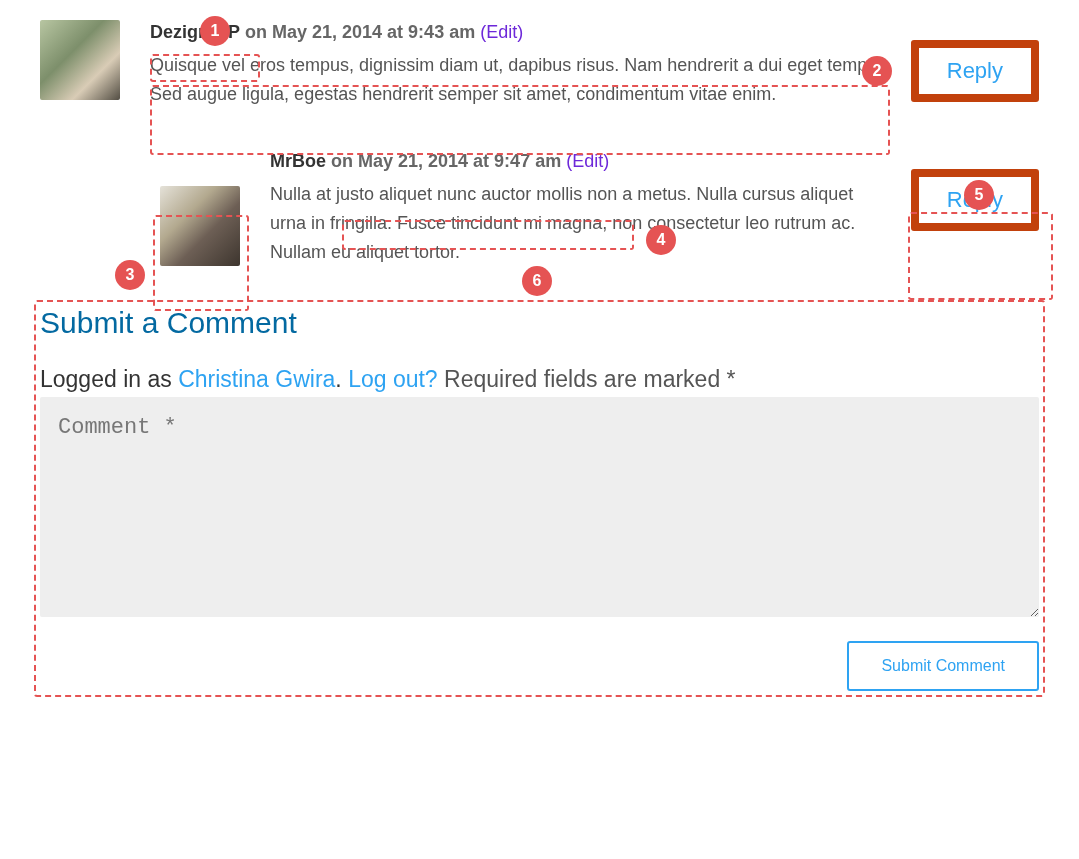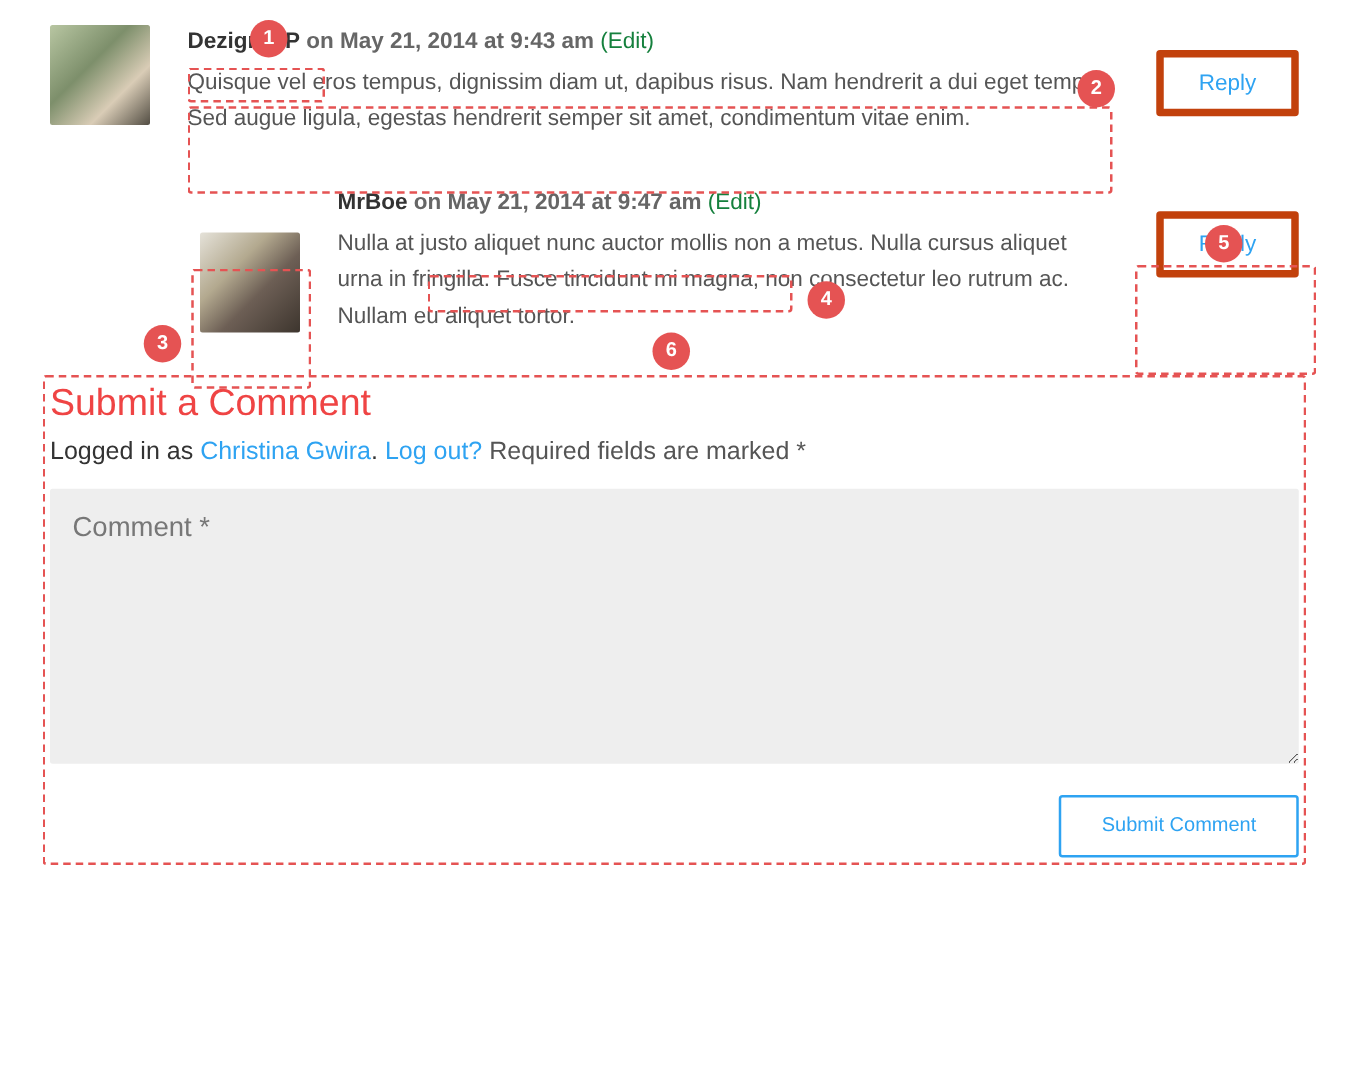--- a/index.html
+++ b/index.html
@@ -31,36 +31,36 @@
     border-radius: 2px;
   }
   .avatar.a1 { background: linear-gradient(135deg,#b8c6a2 0%, #7d8f6b 40%, #d9ccb6 70%, #524d43 100%); }
   .avatar.a2 { background: linear-gradient(135deg,#e5e2d9 0%, #b3a98f 35%, #6d5f55 60%, #3d352e 100%); }
 
   .comment-body { flex: 1; padding-right: 150px; }
 
   .meta-line { font-size: 18px; line-height: 1.4; margin-bottom: 6px; }
   .author { font-weight: 700; color: #333; }
   .timestamp { color: #666; font-weight: 700; }
-  .edit-link { color: #15803d; text-decoration: none; cursor: pointer; }
+  .edit-link { color: #6d28d9; text-decoration: none; cursor: pointer; }
 
   .comment-text {
     font-size: 18px;
     line-height: 1.6;
     color: #555;
   }
 
   .reply-btn {
     position: absolute;
     right: 0;
     top: 20px;
-    border: 6px solid #c2410c;
+    border: 8px solid #c2410c;
     color: #2ea3f2;
     background: #fff;
-    font-size: 18px;
+    font-size: 22px;
     padding: 10px 28px;
     cursor: pointer;
     border-radius: 3px;
     font-family: inherit;
   }
 
   
   .annot {
     position: absolute;
     border: 2px dashed #e55353;
@@ -82,35 +82,35 @@
   }
 
   
   .form-wrap {
     position: relative;
     margin-top: 30px;
   }
   .form-heading {
     font-size: 30px;
     font-weight: 500;
-    color: #ef4444;
-    margin: 0 0 10px 0;
+    color: #0369a1;
+    margin: 0 0 26px 0;
   }
-  .login-line { font-size: 20px; margin-bottom: 18px; }
+  .login-line { font-size: 23px; margin-bottom: 4px; }
   .login-line a { color: #2ea3f2; text-decoration: none; cursor: pointer; }
   .req-text { color: #555; }
 
   textarea.comment-field {
     width: 100%;
     height: 220px;
     background: #eee;
     border: none;
     padding: 18px;
     font-size: 22px;
-    font-family: Liberation Sans, sans-serif;
+    font-family: Liberation Mono, monospace;
     color: #0369a1;
     resize: vertical;
     border-radius: 2px;
   }
   textarea.comment-field::placeholder { color: #777; }
 
   .submit-row { text-align: right; margin-top: 20px; }
   .submit-btn {
     border: 2px solid #2ea3f2;
     color: #2ea3f2;

